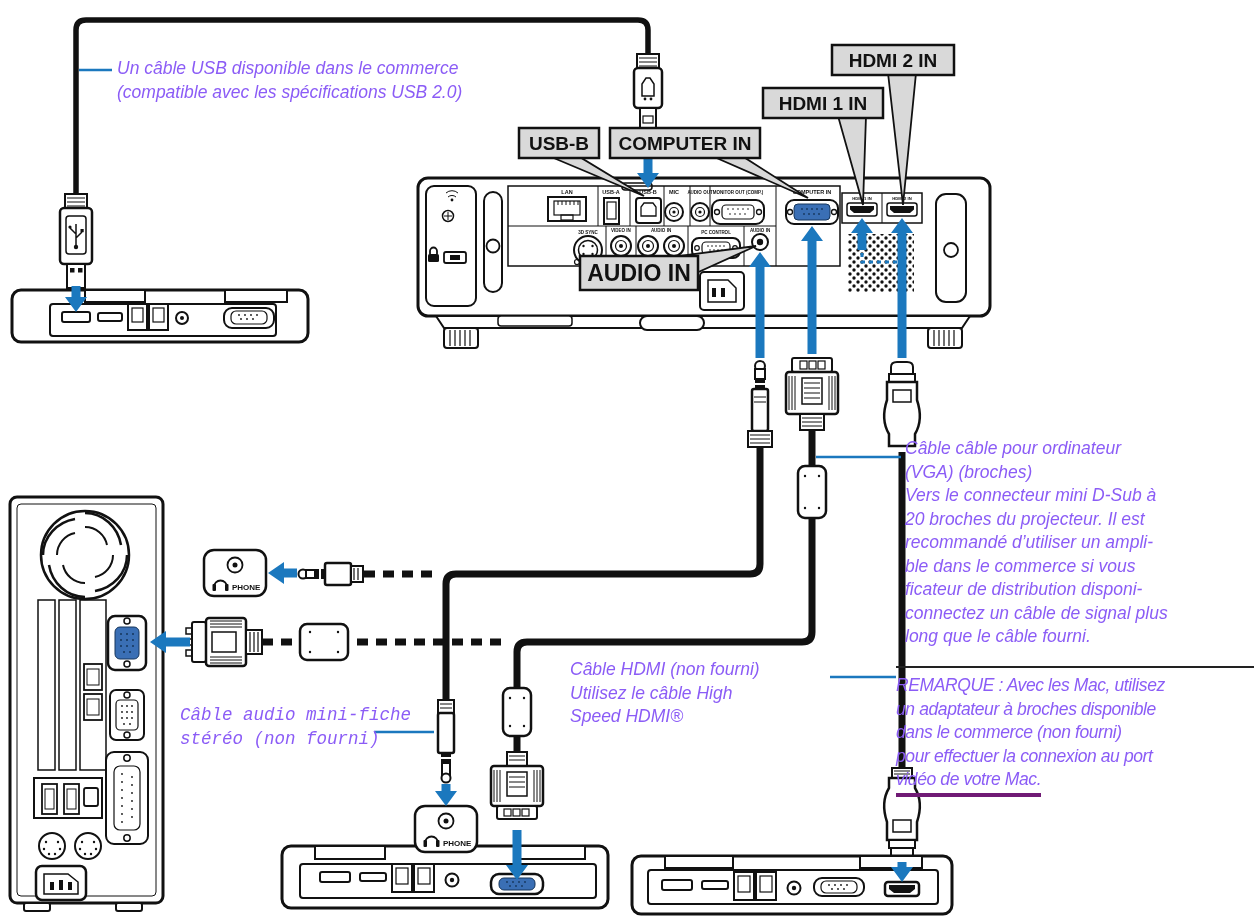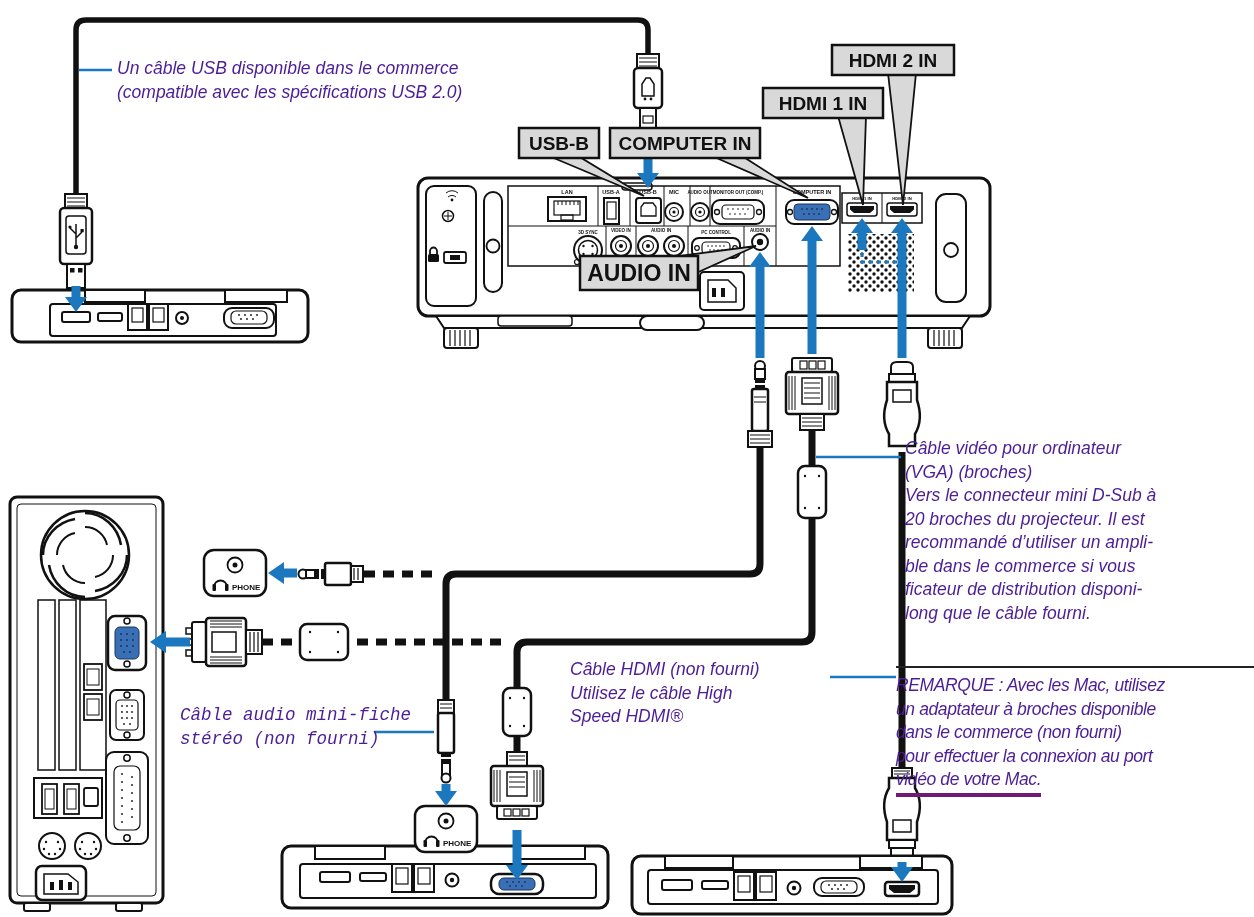--- a/index.html
+++ b/index.html
@@ -1,19 +1,19 @@
 <!DOCTYPE html>
 <html><head>
 <meta charset="utf-8">
 <style>
   html,body{margin:0;padding:0;background:#fff;}
   #stage{position:relative;width:1254px;height:917px;background:#fff;overflow:hidden;
          font-family:"Liberation Sans",sans-serif;}
   svg{position:absolute;left:0;top:0;}
-  .note{position:absolute;font:italic 17.5px/23.5px "Liberation Sans",sans-serif;color:#4c1d95;}
+  .note{position:absolute;font:italic 17.5px/23.5px "Liberation Sans",sans-serif;color:#8b5cf6;}
   .note div{white-space:nowrap;}
   .remark{border-top:2px solid #222;padding-top:6px;letter-spacing:-0.4px;}
   .remark .ul{display:inline-block;border-bottom:4px solid #701a75;padding-bottom:1px;}
   
   .o{stroke:#111;fill:#fff;}
   .on{stroke:#111;fill:none;}
   .blk{fill:#111;stroke:none;}
   .blue{fill:#1b78be;stroke:none;}
   .blline{stroke:#1b78be;stroke-width:2.5;fill:none;}
   .bldot{stroke:#1b78be;stroke-width:3;fill:none;stroke-dasharray:4 4;}
@@ -680,27 +680,28 @@
     <text class="cotxtbig" x="639" y="281">AUDIO IN</text>
   </g>
 </svg>
 
 <div class="note" style="left:117px;top:57px;">
   <div>Un câble USB disponible dans le commerce</div>
   <div>(compatible avec les spécifications USB 2.0)</div>
 </div>
 
 <div class="note" style="left:905px;top:437px;width:350px;">
-  <div>Câble vidéo pour ordinateur</div>
+  <div>Câble câble pour ordinateur</div>
   <div>(VGA) (broches)</div>
   <div>Vers le connecteur mini D-Sub à</div>
   <div>20 broches du projecteur. Il est</div>
   <div>recommandé d’utiliser un ampli-</div>
   <div>ble dans le commerce si vous</div>
   <div>ficateur de distribution disponi-</div>
+  <div>connectez un câble de signal plus</div>
   <div>long que le câble fourni.</div>
 </div>
 
 <div class="note remark" style="left:896px;top:666px;width:378px;">
   <div>REMARQUE : Avec les Mac, utilisez</div>
   <div>un adaptateur à broches disponible</div>
   <div>dans le commerce (non fourni)</div>
   <div>pour effectuer la connexion au port</div>
   <div class="ul">vidéo de votre Mac.</div>
 </div>

